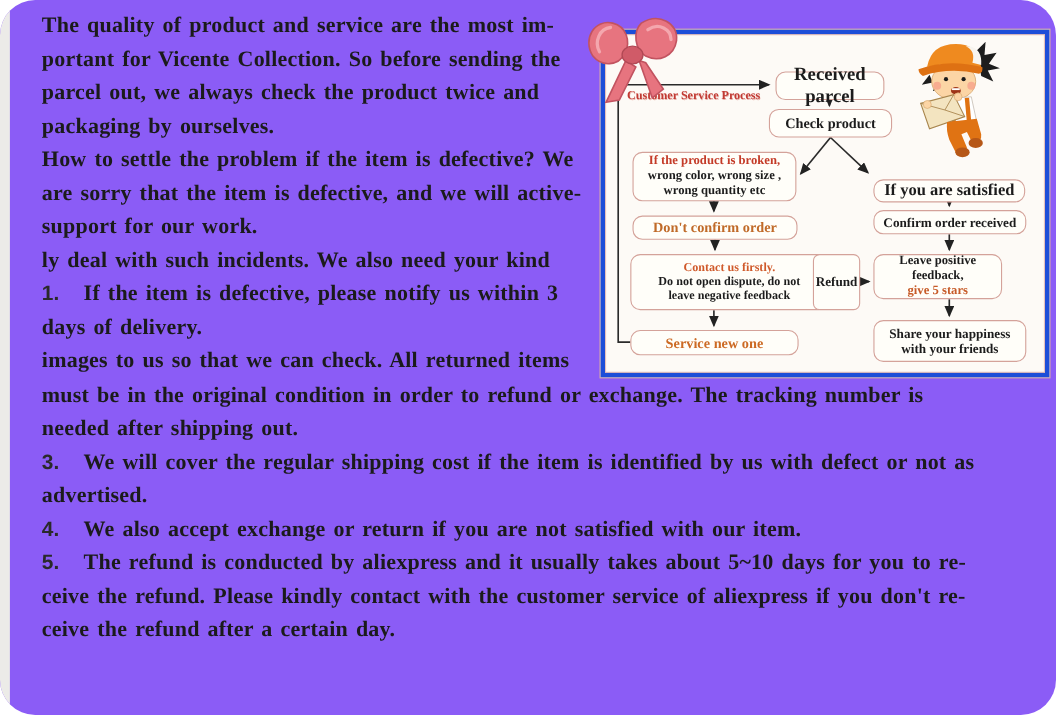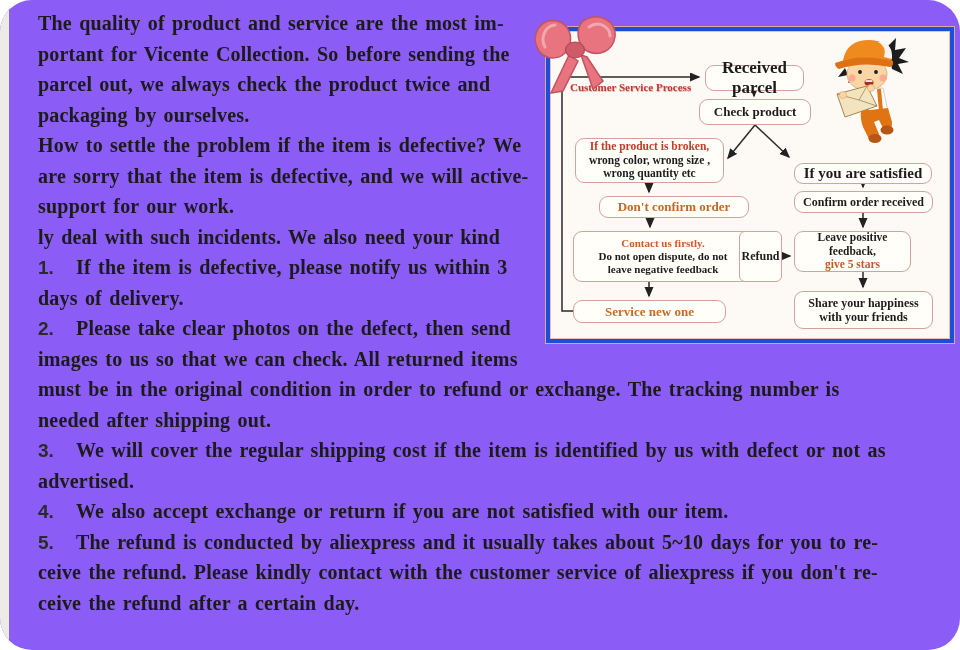--- a/index.html
+++ b/index.html
@@ -36,21 +36,21 @@
   .node{
     position:absolute;box-sizing:border-box;
     background:#fffef9;border:1.5px solid #d4a29a;border-radius:9px;
     display:flex;flex-direction:column;align-items:center;justify-content:center;
     font-weight:700;text-align:center;color:#1c1c1c;
     line-height:1.18;
   }
   .n-received {left:155px;top:34px; width:99px; height:26px;font-size:17px;}
   .n-check    {left:149px;top:68px; width:112px;height:26px;font-size:13px;}
   .n-broken   {left:25px; top:107px;width:149px;height:45px;font-size:11.5px;}
-  .n-dont     {left:25px; top:165px;width:150px;height:22px;font-size:13px;color:#c06a28;margin-left:24px;}
+  .n-dont     {left:25px; top:165px;width:150px;height:22px;font-size:13px;color:#c06a28;}
   .n-contact  {left:23px; top:200px;width:180px;height:51px;font-size:11px;}
   .n-refund   {left:189px;top:200px;width:43px; height:51px;font-size:12px;border-radius:6px;}
   .n-resend   {left:23px; top:269px;width:153px;height:23px;font-size:13px;color:#cc6a24;}
   .n-satisfied{left:244px;top:119px;width:138px;height:21px;font-size:15px;margin-top:13px;}
   .n-confirm  {left:244px;top:160px;width:139px;height:22px;font-size:12px;}
   .n-leave    {left:244px;top:200px;width:117px;height:41px;font-size:11.5px;}
   .n-share    {left:244px;top:260px;width:139px;height:38px;font-size:12px;}
   .clr-red1{color:#c43b28;}
   .clr-red2{color:#d05a2b;}
   .clr-orange{color:#c75b28;}
@@ -72,21 +72,20 @@
       <div class="tline"><span>The quality of product and service are the most im-</span></div>
       <div class="tline"><span>portant for Vicente Collection. So before sending the</span></div>
       <div class="tline"><span>parcel out, we always check the product twice and</span></div>
       <div class="tline"><span>packaging by ourselves.</span></div>
       <div class="tline"><span>How to settle the problem if the item is defective? We</span></div>
       <div class="tline"><span>are sorry that the item is defective, and we will active-</span></div>
       <div class="tline"><span>support for our work.</span></div>
       <div class="tline"><span>ly deal with such incidents. We also need your kind</span></div>
       <div class="tline"><span class="num">1.</span><span>If the item is defective, please notify us within 3</span></div>
       <div class="tline"><span>days of delivery.</span></div>
-      <div class="tline"><span class="num">2.</span><span>Please take clear photos on the defect, then send</span></div>
       <div class="tline"><span>images to us so that we can check. All returned items</span></div>
       <div class="tline"><span>must be in the original condition in order to refund or exchange. The tracking number is</span></div>
       <div class="tline"><span>needed after shipping out.</span></div>
       <div class="tline"><span class="num">3.</span><span>We will cover the regular shipping cost if the item is identified by us with defect or not as</span></div>
       <div class="tline"><span>advertised.</span></div>
       <div class="tline"><span class="num">4.</span><span>We also accept exchange or return if you are not satisfied with our item.</span></div>
       <div class="tline"><span class="num">5.</span><span>The refund is conducted by aliexpress and it usually takes about 5~10 days for you to re-</span></div>
       <div class="tline"><span>ceive the refund. Please kindly contact with the customer service of aliexpress if you don't re-</span></div>
       <div class="tline"><span>ceive the refund after a certain day.</span></div>
     </div>

